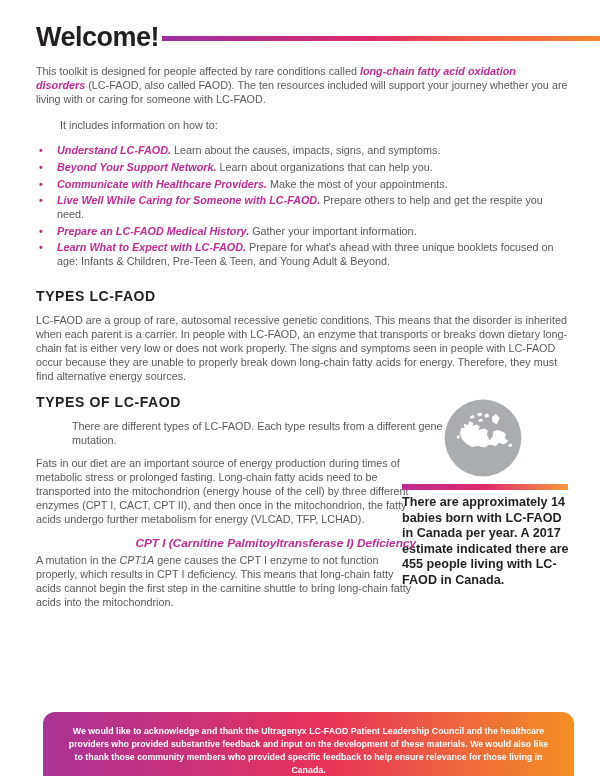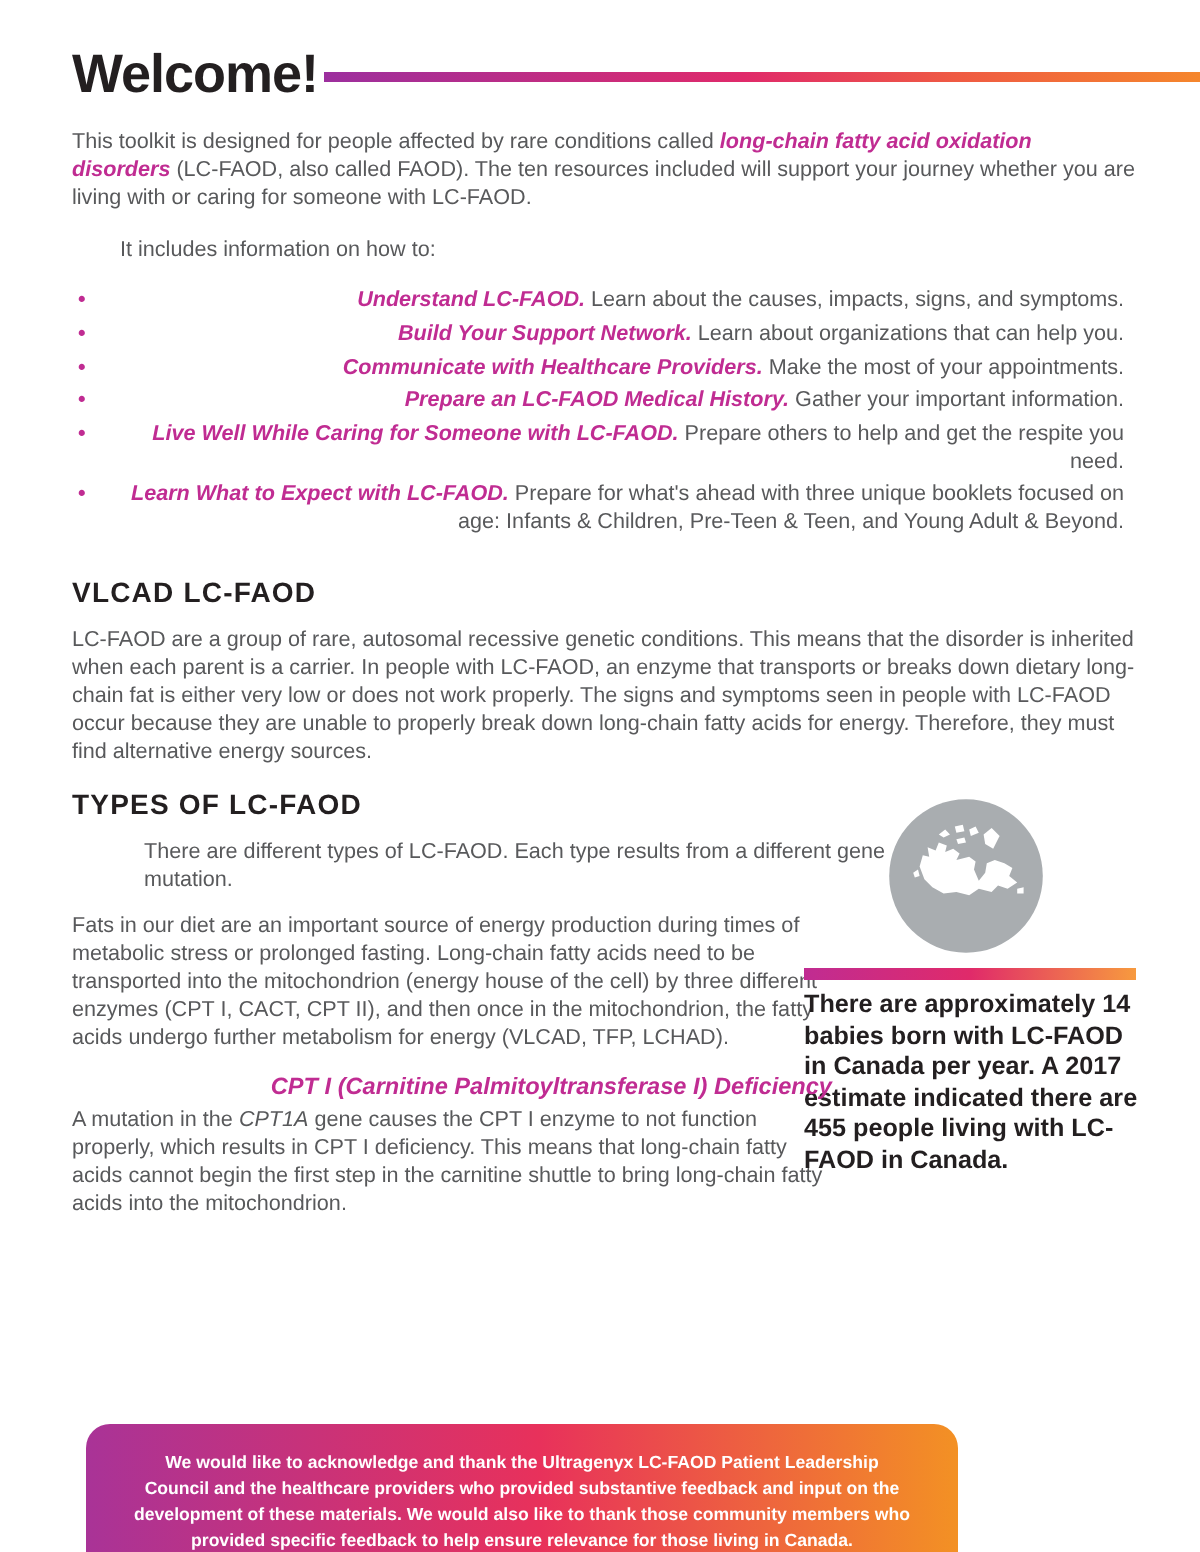--- a/index.html
+++ b/index.html
@@ -25,21 +25,21 @@
   }
   .title-rule{
     position:absolute;left:162px;right:0;top:36px;height:5px;
     background:linear-gradient(90deg,var(--gradient-purple) 0%,var(--gradient-pink) 48%,#EF5A43 72%,var(--gradient-orange) 100%);
   }
   p.body-text{font-size:10.8px;line-height:14px;color:var(--body-text);}
   .intro{position:absolute;left:36px;top:64px;width:532px;}
   .hl{color:var(--accent-magenta);font-weight:bold;font-style:italic;}
   .list-intro{position:absolute;left:36px;top:118px;width:400px;font-size:10.8px;line-height:14px;margin-left:24px;}
   .bullets{
-    position:absolute;left:36px;top:144px;width:526px;list-style:none;text-align:right;
+    position:absolute;left:36px;top:144px;width:526px;list-style:none;
   }
   .bullets li{
     position:relative;padding-left:21px;font-size:10.8px;line-height:13.4px;margin-bottom:3.4px;
   }
   .bullets li::before{
     content:"\2022";position:absolute;left:3px;top:0;
     color:var(--accent-magenta);font-weight:bold;
   }
   .lead{color:var(--accent-magenta);font-weight:bold;font-style:italic;}
   .section-heading{
@@ -60,21 +60,21 @@
     position:absolute;left:402px;top:495px;width:174px;
     font-size:12.6px;line-height:15.6px;font-weight:bold;color:var(--heading-text);
   }
   .cpt-heading{
     position:absolute;left:36px;top:536px;width:380px;
     font-size:11.8px;font-weight:bold;font-style:italic;color:var(--accent-magenta);text-align:right;
   }
   .cpt-body{position:absolute;left:36px;top:553px;width:376px;line-height:13.6px;}
   .gene{font-style:italic;}
   .banner{
-    position:absolute;left:43px;top:712px;width:436px;height:64px;
+    position:absolute;left:43px;top:712px;width:531px;height:64px;
     border-radius:12px 12px 0 0;
     background:linear-gradient(90deg,#A93397 0%,#E8315B 52%,#F39124 100%);
   }
   .banner p{
     padding:13px 24px 0;text-align:center;
     color:#ffffff;font-weight:bold;font-size:8.8px;line-height:13px;
   }
 </style>
 </head>
 <body>
@@ -83,28 +83,28 @@
 
   <h1 class="page-title">Welcome!</h1>
   <div class="title-rule"></div>
 
   <p class="body-text intro"><span>This toolkit is designed for people affected by rare conditions called </span><span class="hl">long-chain fatty acid oxidation disorders</span><span> (LC-FAOD, also called FAOD). The ten resources included will support your journey whether you are living with or caring for someone with LC-FAOD.</span></p>
 
   <p class="list-intro">It includes information on how to:</p>
 
   <ul class="bullets">
     <li><span class="lead">Understand LC-FAOD.</span><span> Learn about the causes, impacts, signs, and symptoms.</span></li>
-    <li><span class="lead">Build Your Support Network.</span><span> Learn about organizations that can help you.</span></li>
+    <li><span class="lead">Beyond Your Support Network.</span><span> Learn about organizations that can help you.</span></li>
     <li><span class="lead">Communicate with Healthcare Providers.</span><span> Make the most of your appointments.</span></li>
+    <li><span class="lead">Live Well While Caring for Someone with LC-FAOD.</span><span> Prepare others to help and get the respite you need.</span></li>
     <li><span class="lead">Prepare an LC-FAOD Medical History.</span><span> Gather your important information.</span></li>
-    <li><span class="lead">Live Well While Caring for Someone with LC-FAOD.</span><span> Prepare others to help and get the respite you need.</span></li>
     <li><span class="lead">Learn What to Expect with LC-FAOD.</span><span> Prepare for what's ahead with three unique booklets focused on age: Infants &amp; Children, Pre-Teen &amp; Teen, and Young Adult &amp; Beyond.</span></li>
   </ul>
 
-  <h2 class="section-heading about-heading">VLCAD LC-FAOD</h2>
+  <h2 class="section-heading about-heading">TYPES LC-FAOD</h2>
   <p class="body-text about-body">LC-FAOD are a group of rare, autosomal recessive genetic conditions. This means that the disorder is inherited when each parent is a carrier. In people with LC-FAOD, an enzyme that transports or breaks down dietary long-chain fat is either very low or does not work properly. The signs and symptoms seen in people with LC-FAOD occur because they are unable to properly break down long-chain fatty acids for energy. Therefore, they must find alternative energy sources.</p>
 
   <h2 class="section-heading types-heading">TYPES OF LC-FAOD</h2>
   <p class="body-text types-p1">There are different types of LC-FAOD. Each type results from a different gene mutation.</p>
   <p class="body-text types-p2">Fats in our diet are an important source of energy production during times of metabolic stress or prolonged fasting. Long-chain fatty acids need to be transported into the mitochondrion (energy house of the cell) by three different enzymes (CPT I, CACT, CPT II), and then once in the mitochondrion, the fatty acids undergo further metabolism for energy (VLCAD, TFP, LCHAD).</p>
 
   <svg class="canada-badge" viewBox="0 0 100 100" xmlns="http://www.w3.org/2000/svg" aria-hidden="true">
     <circle cx="50" cy="50" r="48" fill="#A9ADB0"></circle>
     <path fill="#ffffff" d="M21,44 L23,37 L27,38 L26,32 L31,34 L33,29 L38,31 L37,35 L42,33 L46,36 L44,40 L52,38 L56,41 L55,46 L58,53 L62,48 L63,42 L68,40 L74,42 L79,45 L77,50 L82,54 L76,58 L70,56 L66,60 L58,58 L52,62 L44,60 L36,61 L29,57 L24,52 Z"></path>
     <polygon fill="#ffffff" points="33,24 37,21 40,24 36,26"></polygon>

